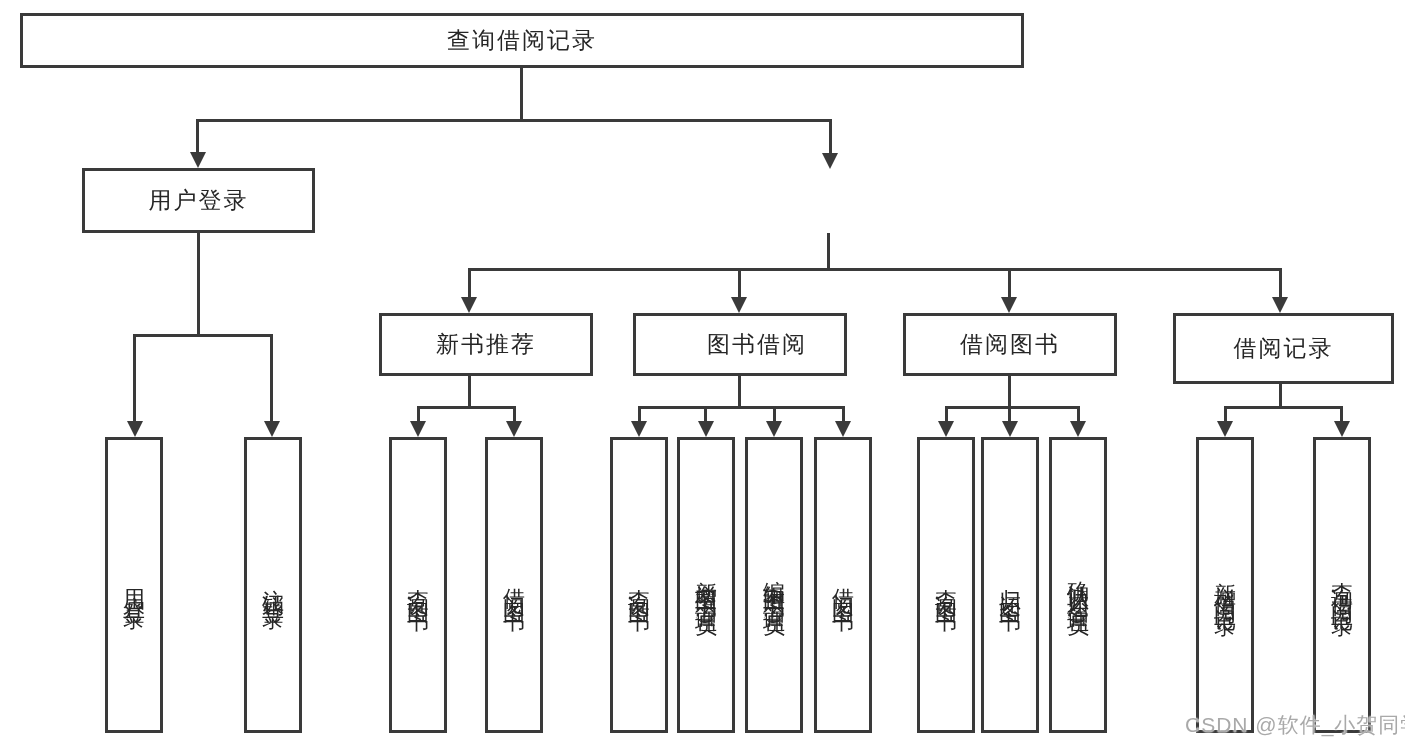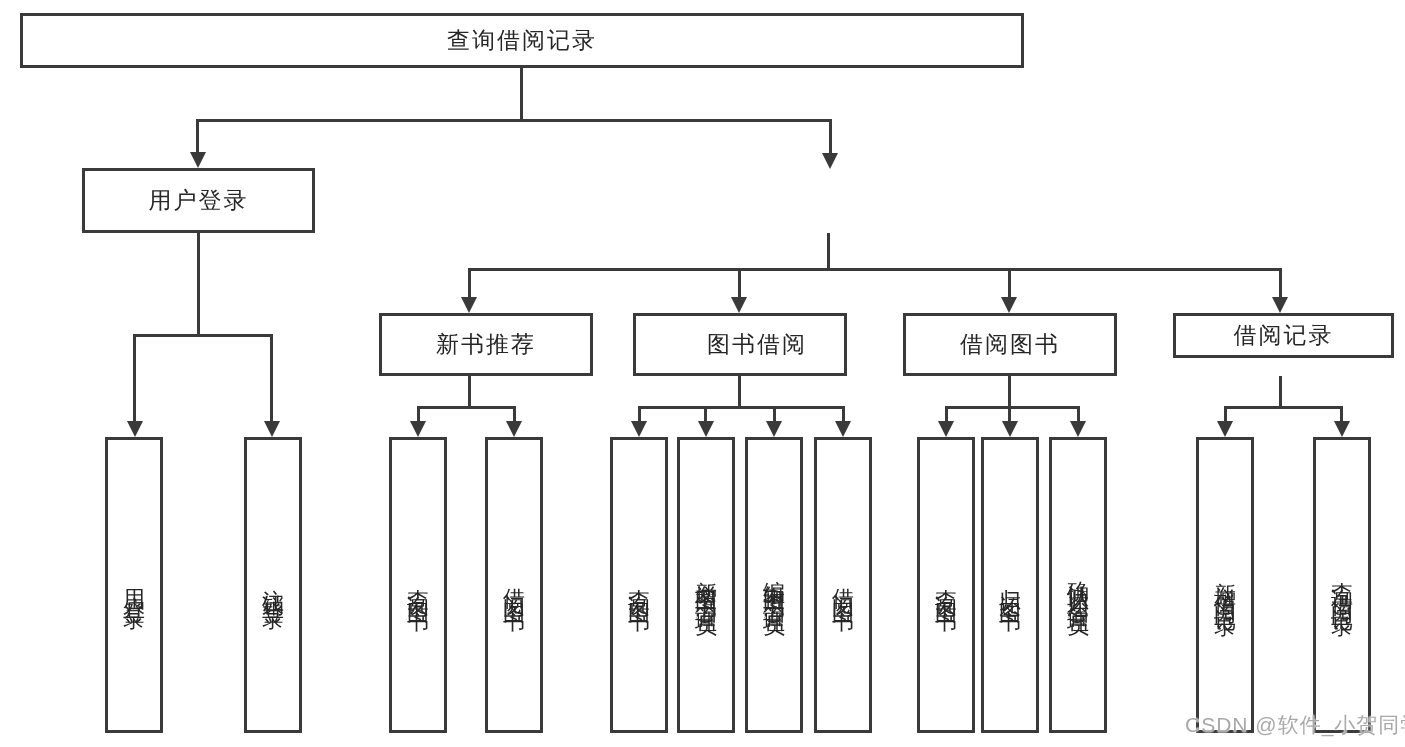--- a/index.html
+++ b/index.html
@@ -74,21 +74,21 @@
 
   <div class="node" style="left:379px;top:313px;width:214px;height:63px;">
     <span class="hlabel">新书推荐</span>
   </div>
   <div class="node" style="left:633px;top:313px;width:214px;height:63px;padding-left:34px;">
     <span class="hlabel">图书借阅</span>
   </div>
   <div class="node" style="left:903px;top:313px;width:214px;height:63px;">
     <span class="hlabel">借阅图书</span>
   </div>
-  <div class="node" style="left:1173px;top:313px;width:221px;height:45px;">
+  <div class="node" style="left:1173px;top:313px;width:221px;height:71px;">
     <span class="hlabel">借阅记录</span>
   </div>
 
   <div class="node" style="left:105px;top:437px;width:58px;height:296px;">
     <span class="vlabel">用户登录</span>
   </div>
   <div class="node" style="left:244px;top:437px;width:58px;height:296px;">
     <span class="vlabel">注销登录</span>
   </div>
   <div class="node" style="left:389px;top:437px;width:58px;height:296px;">

